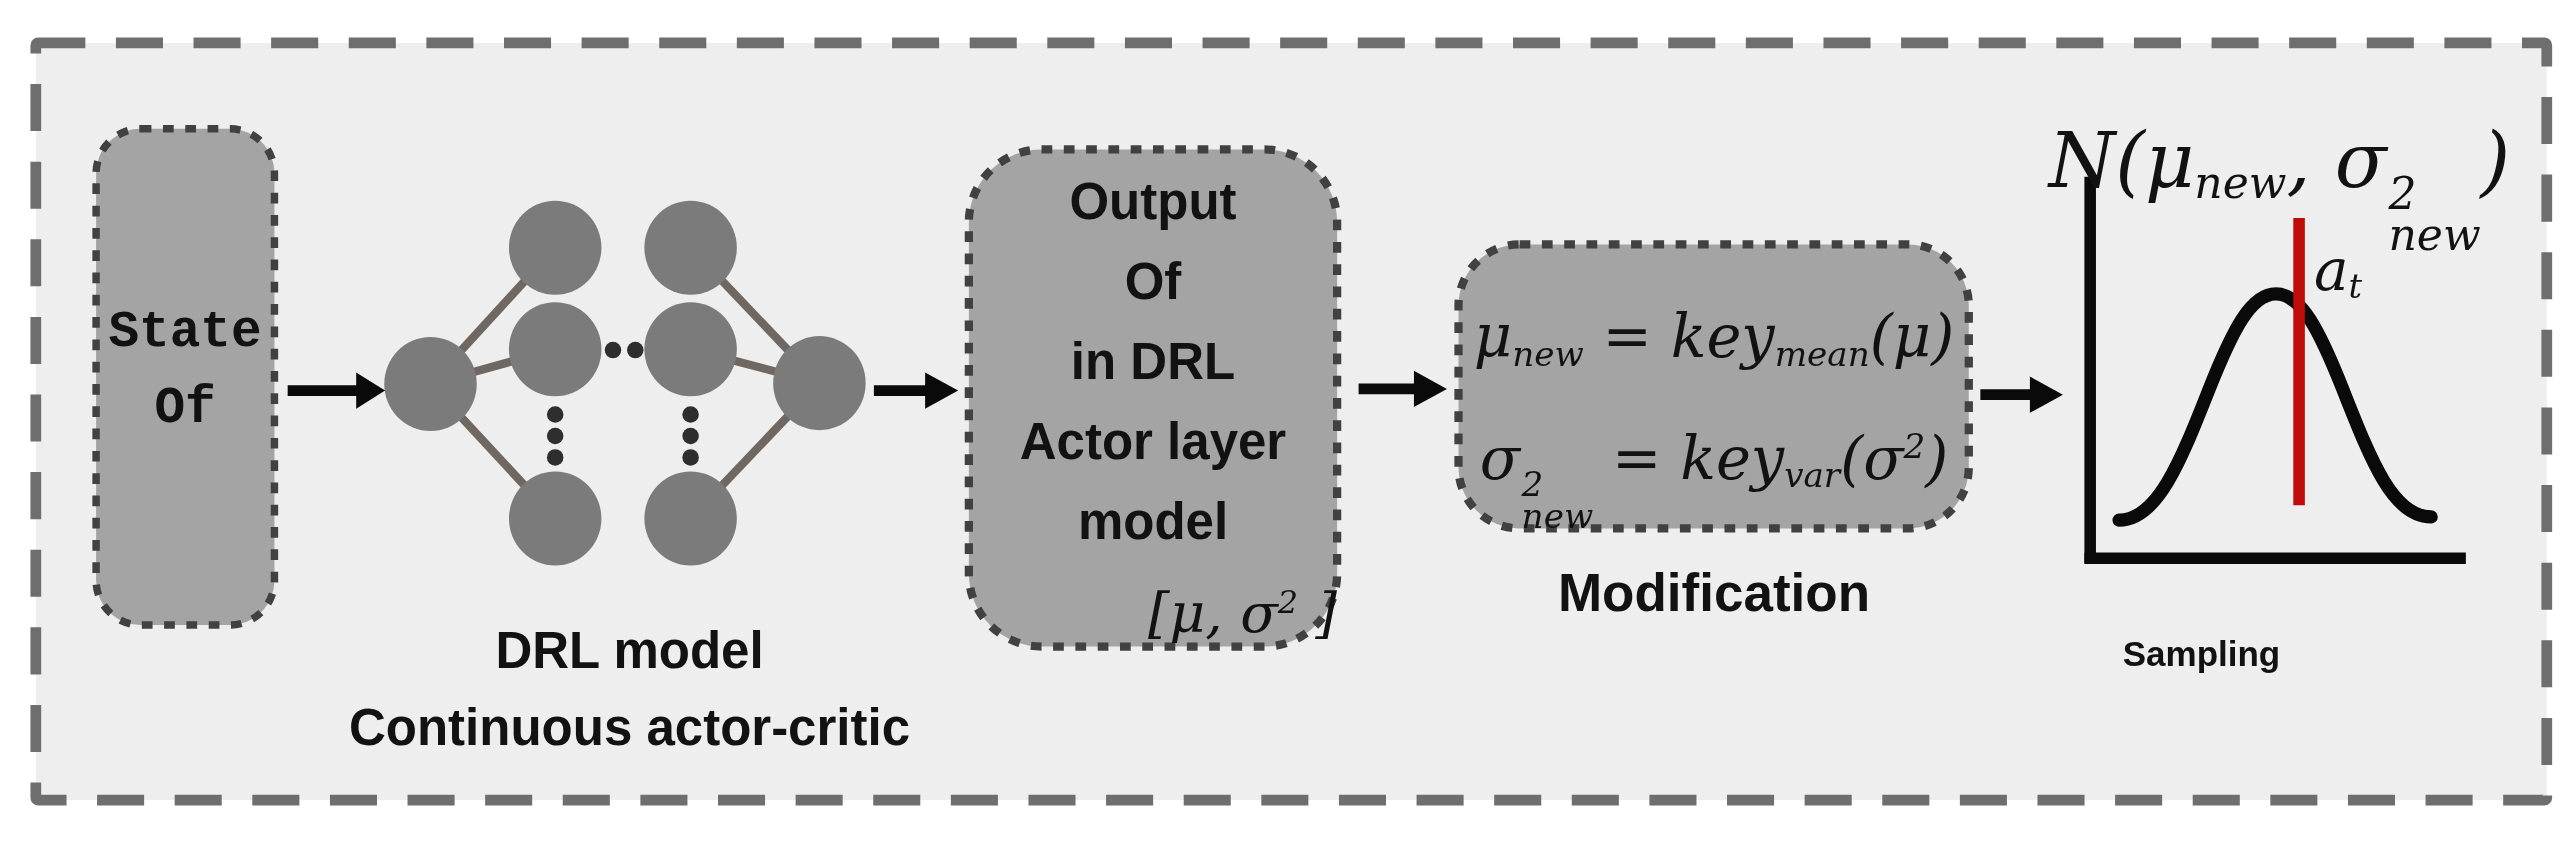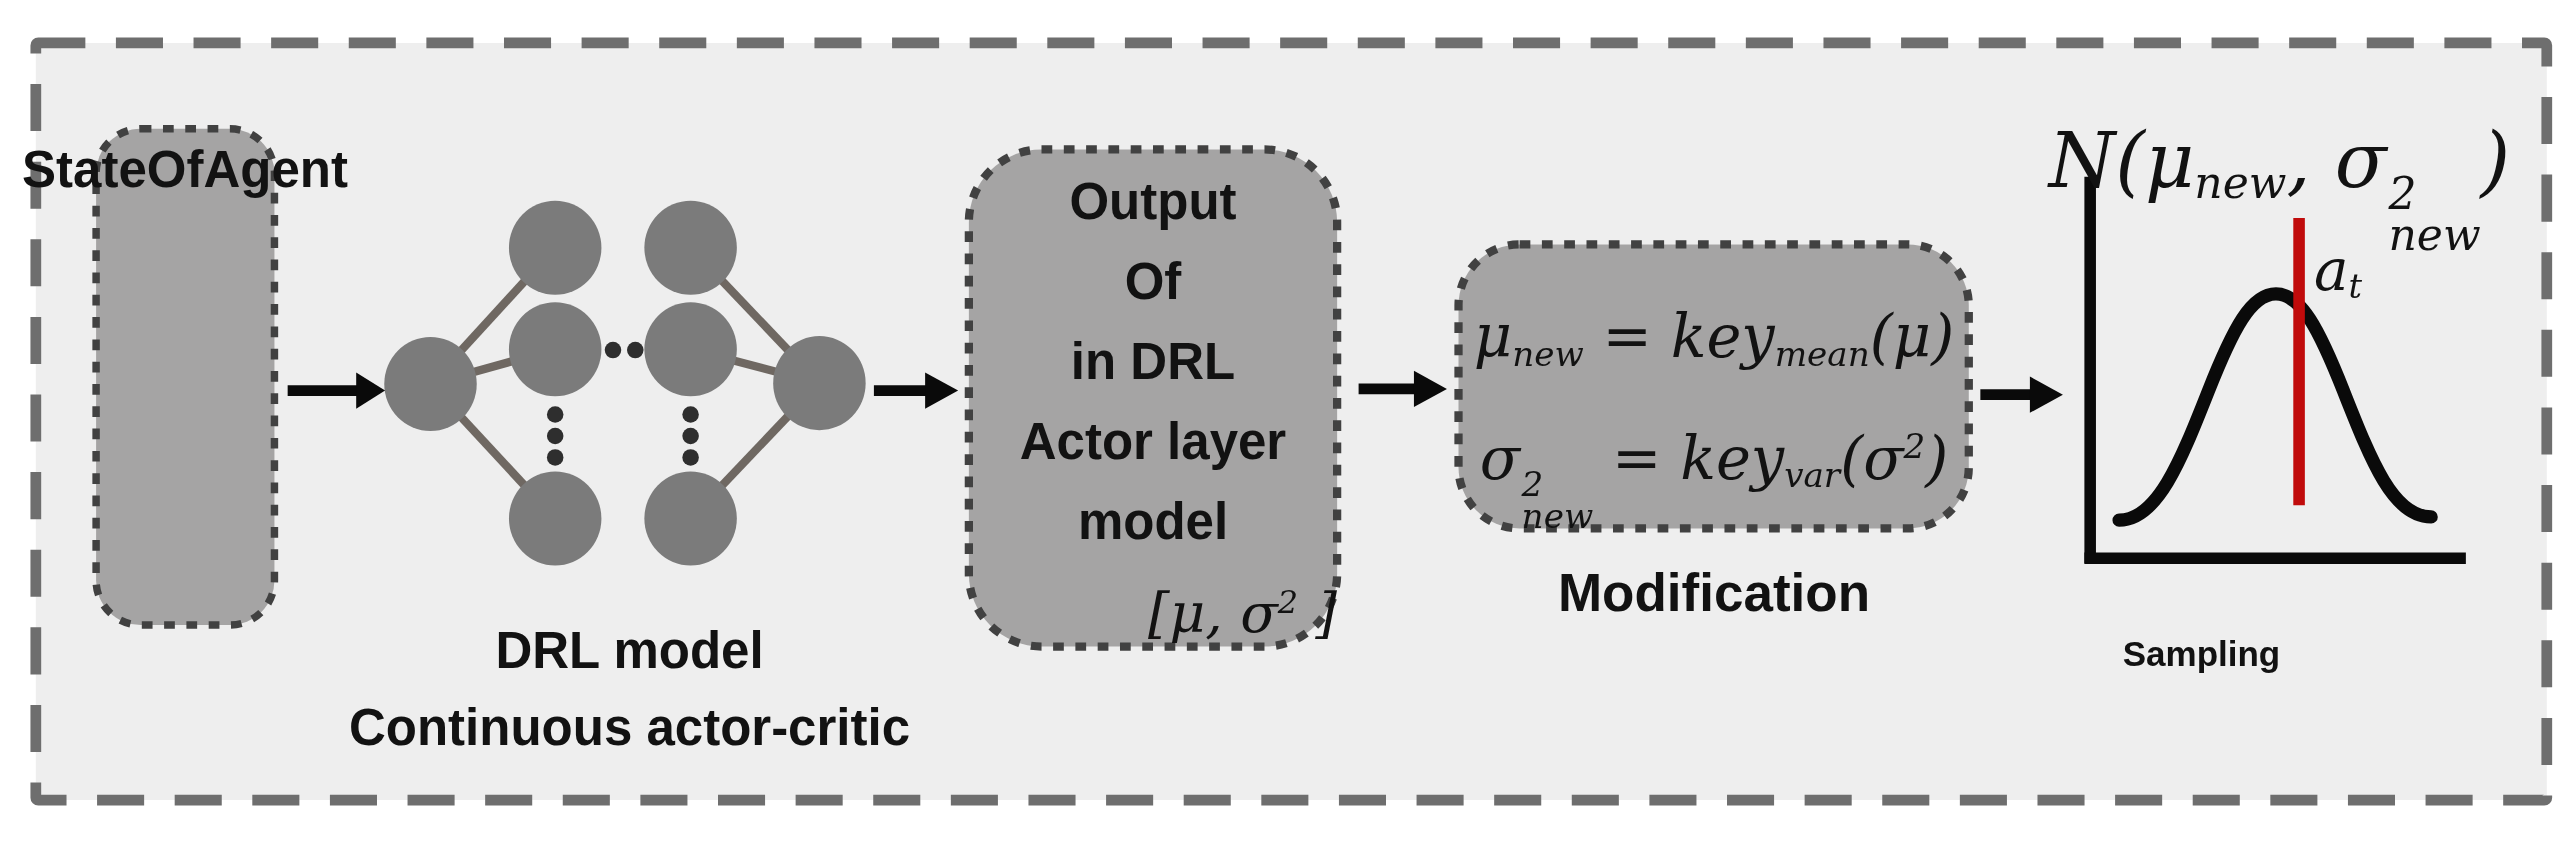--- a/index.html
+++ b/index.html
@@ -15,23 +15,23 @@
     position: absolute;
     left: 0; top: 0;
   }
   .txt {
     position: absolute;
     color: #121212;
     font-weight: bold;
     text-align: center;
   }
   .state-label {
-    left: 96px; top: 132px; width: 178px; height: 496px;
-    display: flex; justify-content: center;
-    font-size: 51px; line-height: 76px;
+    left: 96px; top: 123px; width: 178px; height: 496px;
+    display: flex; flex-direction: column; justify-content: center;
+    font-size: 51px; line-height: 76px; font-family: Liberation Mono, monospace;
   }
   .nn-caption {
     left: 334px; top: 612px; width: 591px;
     font-size: 51px; line-height: 77px;
   }
   .out-label {
     left: 969px; top: 162px; width: 368px;
     font-size: 51px; line-height: 80px;
   }
   .math {
@@ -137,21 +137,20 @@
       <line x1="2524" y1="676" x2="2986" y2="676" stroke="#0a0a0a" stroke-width="14"></line>
       <path d="M 2566 630 C 2612 630 2640 560 2674 474 C 2704 398 2726 356 2756 356
                C 2786 356 2808 398 2838 474 C 2872 560 2898 626 2944 626" fill="none" stroke="#0a0a0a" stroke-width="16" stroke-linecap="round"></path>
       <line x1="2784" y1="264" x2="2784" y2="612" stroke="#c00b0b" stroke-width="14"></line>
     </g>
   </svg>
 
   <div class="txt state-label">
     <div>State</div>
     <div>Of</div>
-    <div>Agent</div>
   </div>
 
   <div class="txt nn-caption">
     <div>DRL model</div>
     <div>Continuous actor-critic</div>
   </div>
 
   <div class="txt out-label">
     <div>Output</div>
     <div>Of</div>

